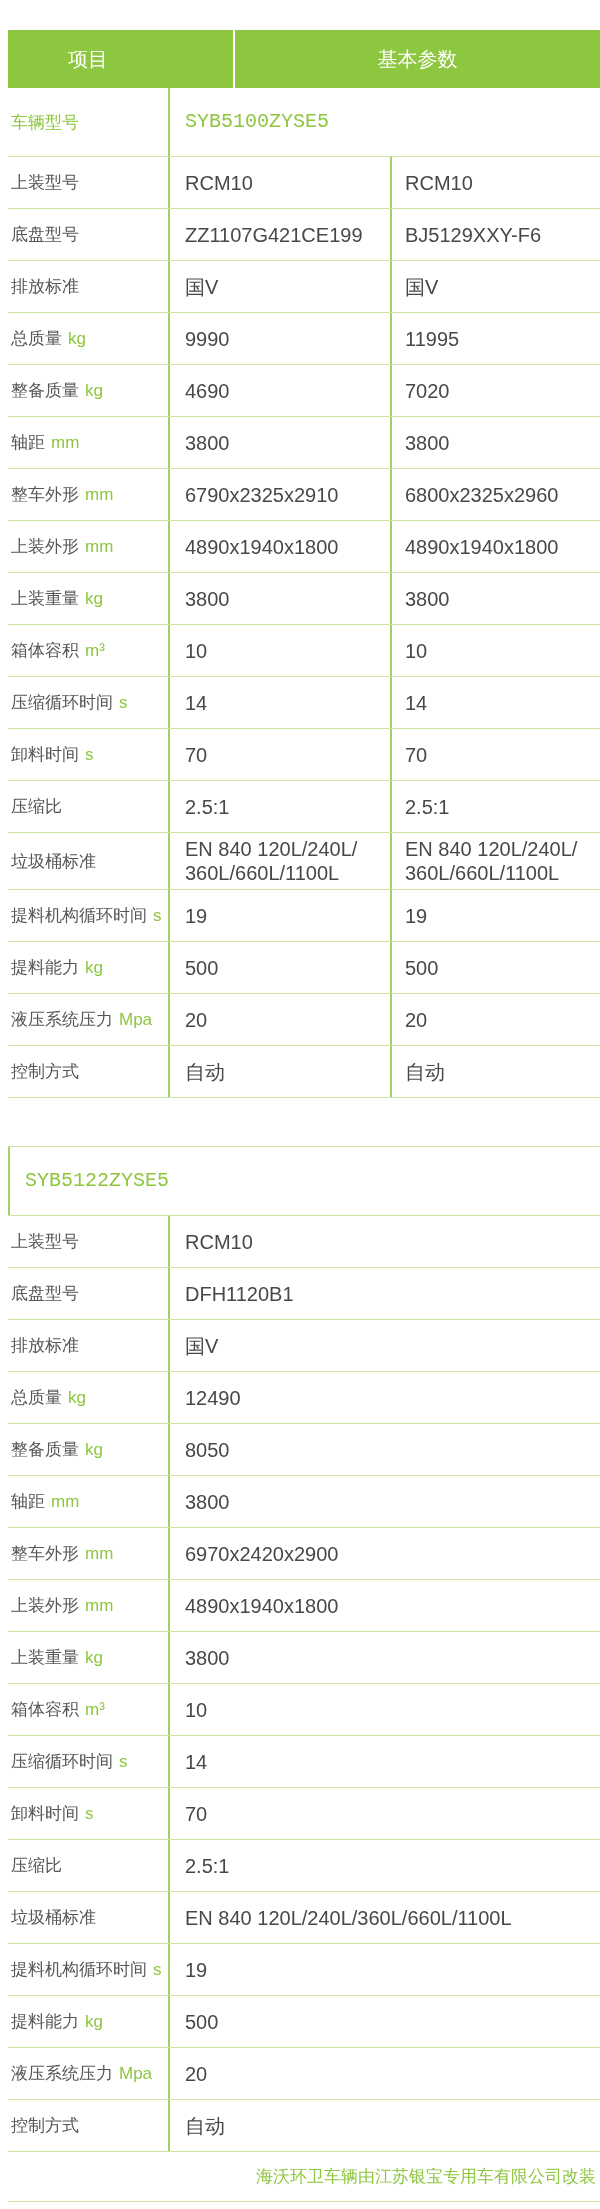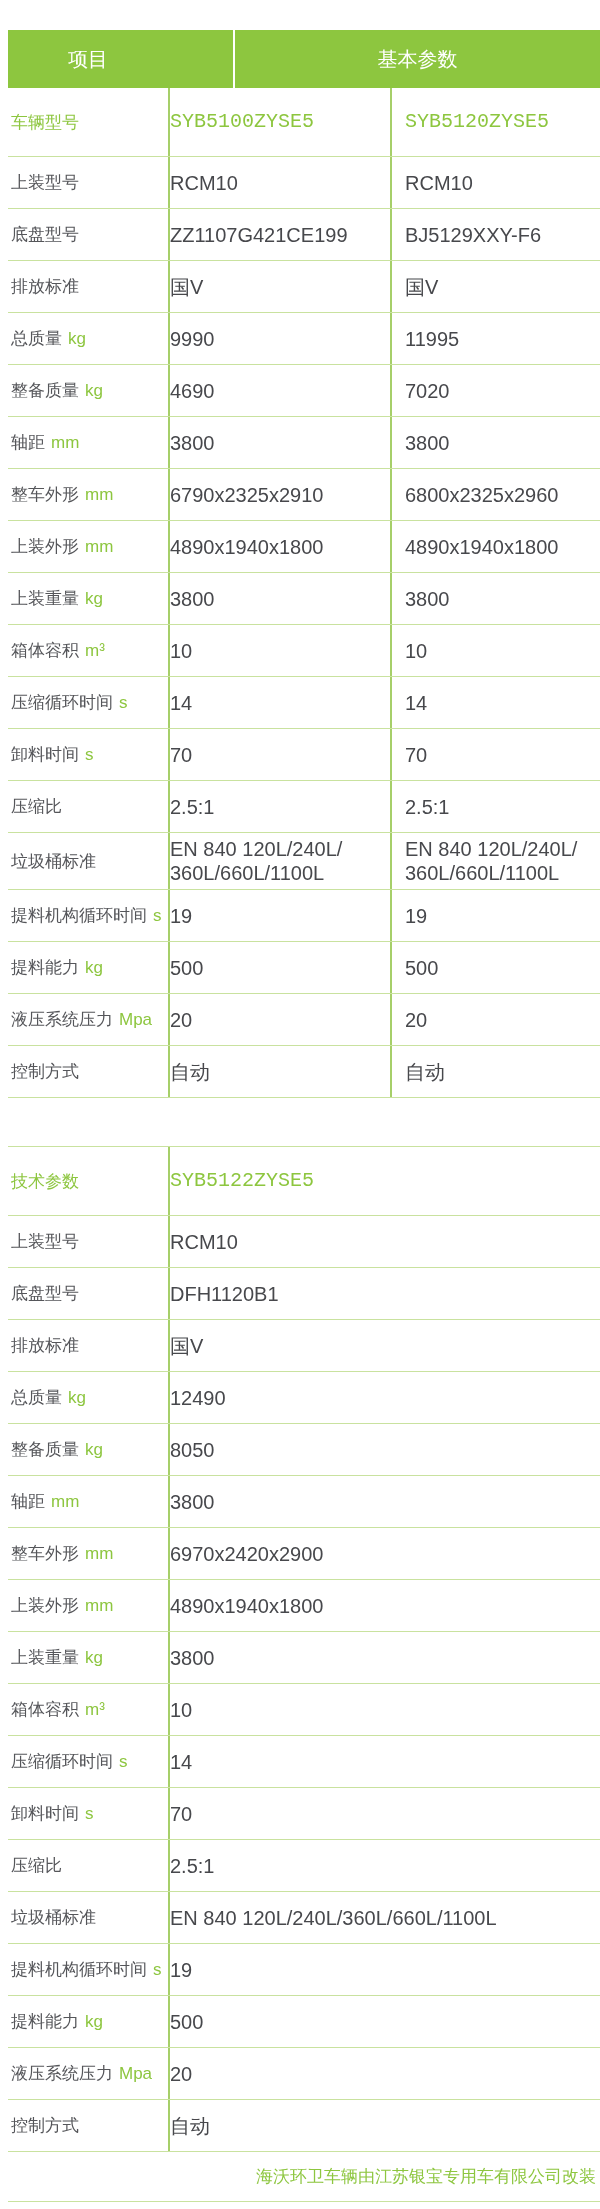--- a/index.html
+++ b/index.html
@@ -55,21 +55,21 @@
     color: var(--label_ink);
   }
   .cell.label .unit { color: var(--accent); }
   .cell.label .unit:not(:empty) { margin-left: 6px; }
   .cell.val {
     font-size: 20px;
     color: var(--value_ink);
     white-space: pre-line;
     line-height: 1.2;
   }
-  .cell.v1 { border-left: 2px solid var(--divider_v); }
+  .cell.v1 { border-left: 2px solid var(--divider_v); padding-left: 15px; }
   .cell.v2 { border-left: 2px solid var(--divider_v); padding-left: 13px; }
   .row.accent .cell.label,
   .row.accent .cell.val { color: var(--accent); font-family: Liberation Mono, monospace; }
 
   
   .footer {
     height: 50px;
     display: flex;
     align-items: center;
     justify-content: flex-end;
@@ -88,21 +88,20 @@
     <div class="bar">
       <div class="bar-cell">项目</div>
       <div class="bar-cell bar-params">基本参数</div>
     </div>
 
     <div class="row tall accent">
       <div class="cell label">
           <span class="zh">车辆型号</span>
         </div>
       <div class="cell val v1">SYB5100ZYSE5</div>
-      <div class="cell val v2">SYB5120ZYSE5</div>
     </div>
 
     <div class="row">
       <div class="cell label">
           <span class="zh">上装型号</span>
           <span class="unit"></span>
         </div>
       <div class="cell val v1">RCM10</div>
       <div class="cell val v2">RCM10</div>
     </div>
@@ -259,23 +258,20 @@
           <span class="unit"></span>
         </div>
       <div class="cell val v1">自动</div>
       <div class="cell val v2">自动</div>
     </div>
   </div>
 
   <div class="tbl tbl2">
 
     <div class="row tall accent">
-      <div class="cell label">
-          <span class="zh">技术参数</span>
-        </div>
       <div class="cell val v1">SYB5122ZYSE5</div>
     </div>
 
     <div class="row">
       <div class="cell label">
           <span class="zh">上装型号</span>
           <span class="unit"></span>
         </div>
       <div class="cell val v1">RCM10</div>
     </div>

